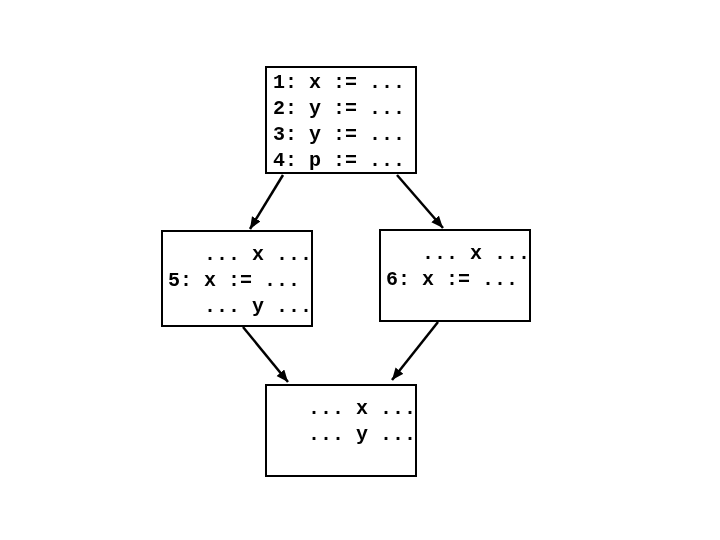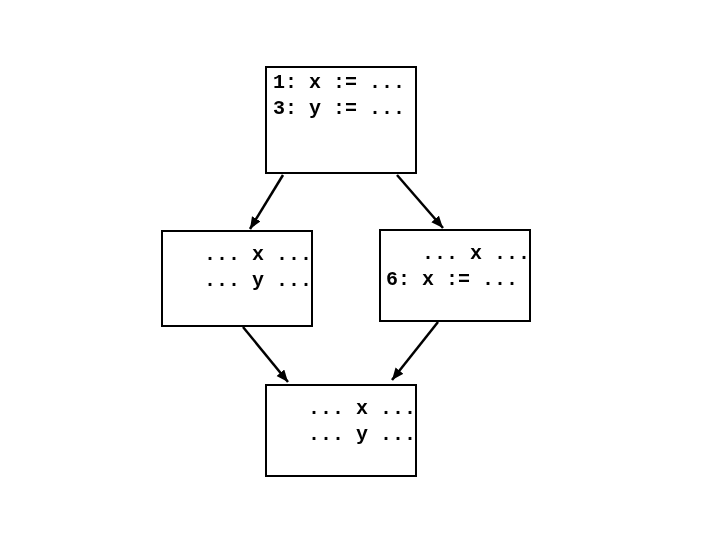--- a/index.html
+++ b/index.html
@@ -50,25 +50,28 @@
       </marker>
     </defs>
     <line x1="283" y1="175" x2="250" y2="229" stroke="#000000" stroke-width="2.5" marker-end="url(#arrowhead)"></line>
     <line x1="397" y1="175" x2="443" y2="228" stroke="#000000" stroke-width="2.5" marker-end="url(#arrowhead)"></line>
     <line x1="243" y1="327" x2="288" y2="382" stroke="#000000" stroke-width="2.5" marker-end="url(#arrowhead)"></line>
     <line x1="438" y1="322" x2="392" y2="380" stroke="#000000" stroke-width="2.5" marker-end="url(#arrowhead)"></line>
   </svg>
 
   <div class="node node-entry">
     <div class="ln">1: x := ...</div>
+    <div class="ln">2: y := ...</div>
     <div class="ln">3: y := ...</div>
+    <div class="ln">4: p := ...</div>
   </div>
 
   <div class="node node-left">
     <div class="ln">   ... x ...</div>
+    <div class="ln">5: x := ...</div>
     <div class="ln">   ... y ...</div>
   </div>
 
   <div class="node node-right">
     <div class="ln">   ... x ...</div>
     <div class="ln">6: x := ...</div>
   </div>
 
   <div class="node node-exit">
     <div class="ln">   ... x ...</div>

